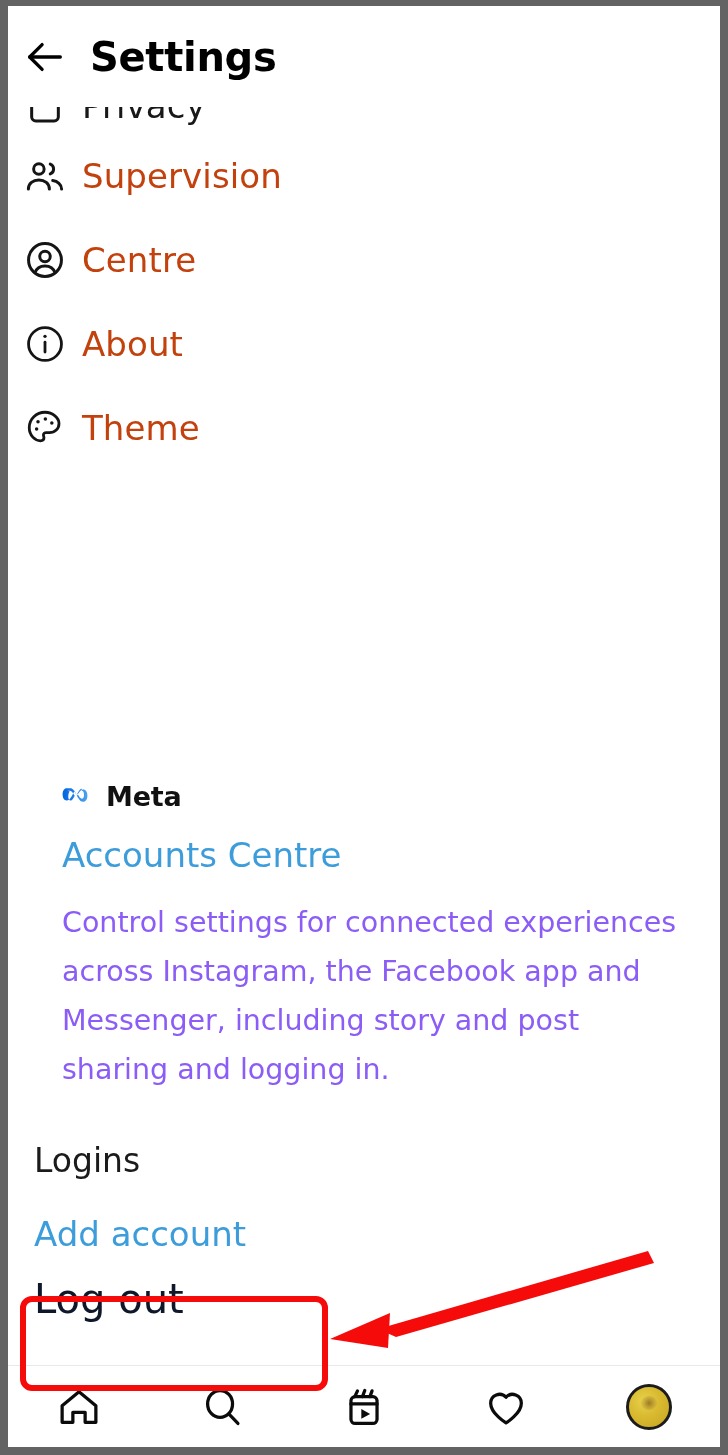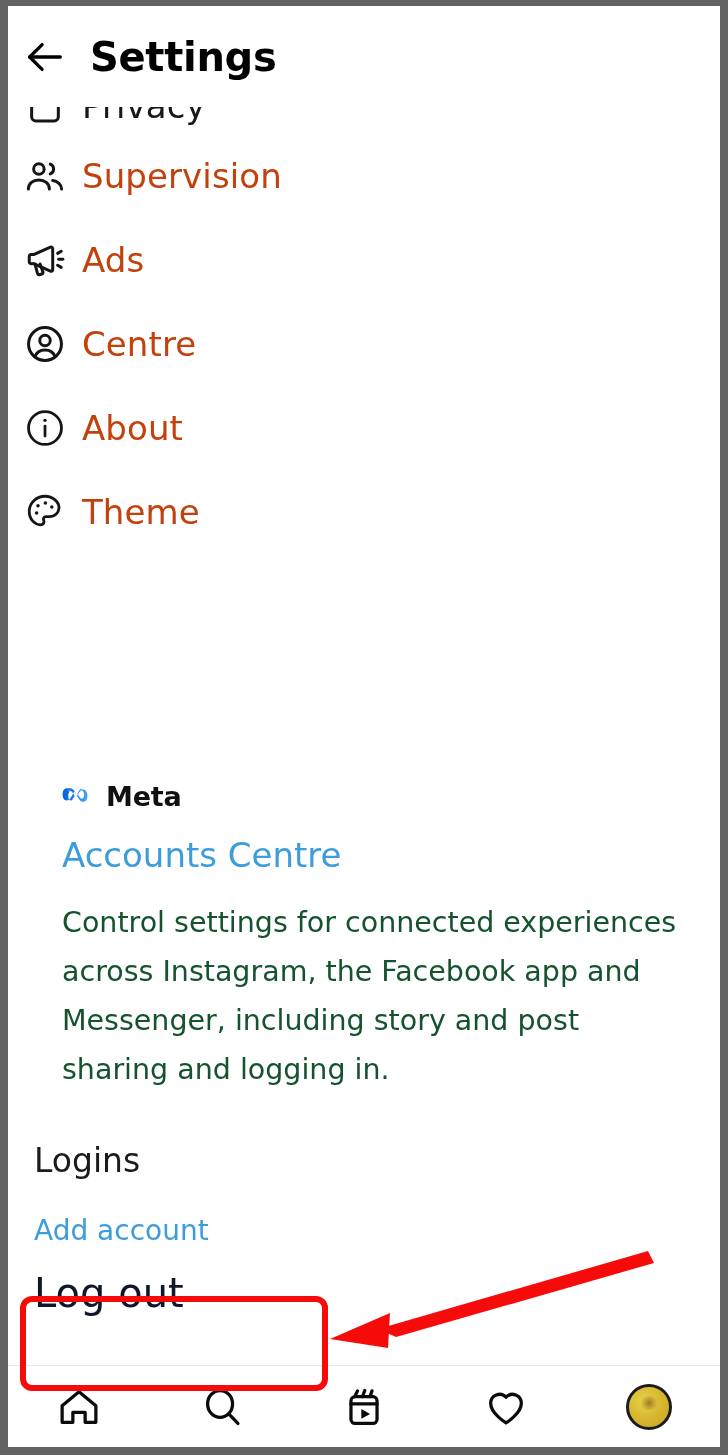--- a/index.html
+++ b/index.html
@@ -133,41 +133,41 @@
     color: #3d9ddb;
     line-height: 1;
     margin-top: 22px;
     cursor: pointer;
     display: inline-block;
   }
   .meta-desc {
     margin-top: 26px;
     font-size: 28.5px;
     line-height: 49px;
-    color: #14532d;
+    color: #8b5cf6;
     max-width: 646px;
   }
 
   
   .logins-section {
     position: absolute;
     left: 0;
     top: 1138px;
     width: 712px;
     padding: 0 26px;
   }
   .section-heading {
     font-size: 33px;
     color: #1b1b1b;
     line-height: 1;
   }
   .add-account {
     display: inline-block;
     margin-top: 40px;
-    font-size: 28px;
+    font-size: 34px;
     color: #3d9ddb;
     line-height: 1;
     cursor: pointer;
   }
   .logout {
     display: inline-block;
     margin-top: 28px;
     font-size: 40px;
     color: #0f172a;
     line-height: 1;
@@ -272,32 +272,20 @@
           <circle cx="8.5" cy="8" r="3"></circle>
           <path d="M2.5 19.5c0-3.2 2.7-5.2 6-5.2s6 2 6 5.2"></path>
           <path d="M15 5.2a3 3 0 0 1 0 5.6"></path>
           <path d="M16.4 14.6c2.7.4 5.1 2.3 5.1 4.9"></path>
         </svg>
       </span>
       <span class="menu-label">Supervision</span>
     </div>
 
 
-    <div class="menu-row">
-      <span class="menu-icon">
-        <svg width="42" height="42" viewBox="0 0 24 24" fill="none" stroke="#151515" stroke-width="1.7" stroke-linecap="round" stroke-linejoin="round">
-          <path d="M3 10.3v2.6c0 .7.5 1.2 1.2 1.2h1.3l9.6 4.3c.6.3 1.3-.2 1.3-.9V5.5c0-.7-.7-1.2-1.3-.9L5.5 8.9H4.2C3.5 8.9 3 9.5 3 10.3z"></path>
-          <path d="M6.3 14.3l1.4 5.4c.1.5.6.8 1.1.7l1.4-.4c.5-.1.8-.7.6-1.2l-1.6-4.5"></path>
-          <line x1="19.2" y1="8.2" x2="21.3" y2="7"></line>
-          <line x1="19.8" y1="11.6" x2="22.2" y2="11.6"></line>
-          <line x1="19.2" y1="15" x2="21.3" y2="16.2"></line>
-        </svg>
-      </span>
-      <span class="menu-label">Ads</span>
-    </div>
 
     <div class="menu-row">
       <span class="menu-icon">
         <svg width="42" height="42" viewBox="0 0 24 24" fill="none" stroke="#151515" stroke-width="1.7" stroke-linecap="round" stroke-linejoin="round">
           <circle cx="12" cy="12" r="9.4"></circle>
           <circle cx="12" cy="10" r="3"></circle>
           <path d="M6.3 19.2c.8-2.4 3-3.8 5.7-3.8s4.9 1.4 5.7 3.8"></path>
         </svg>
       </span>
       <span class="menu-label">Centre</span>

